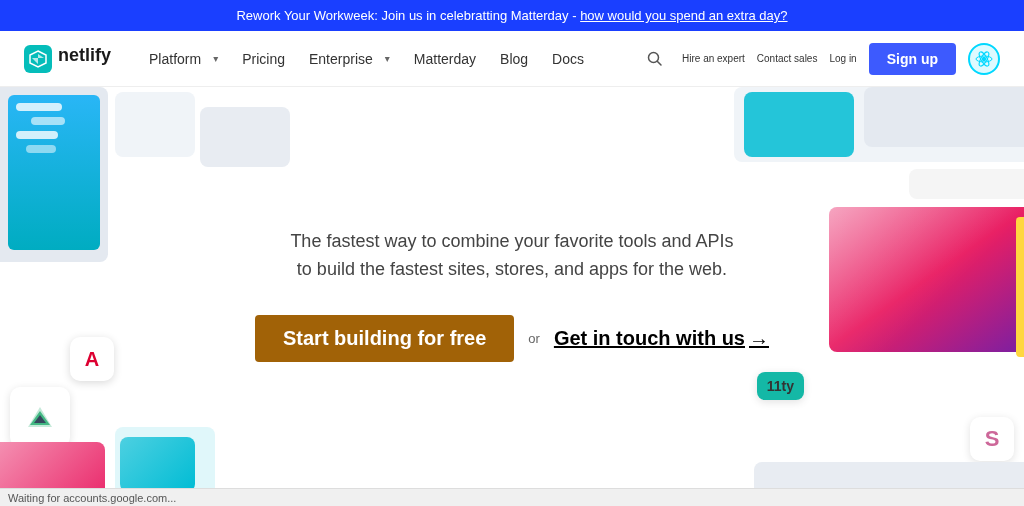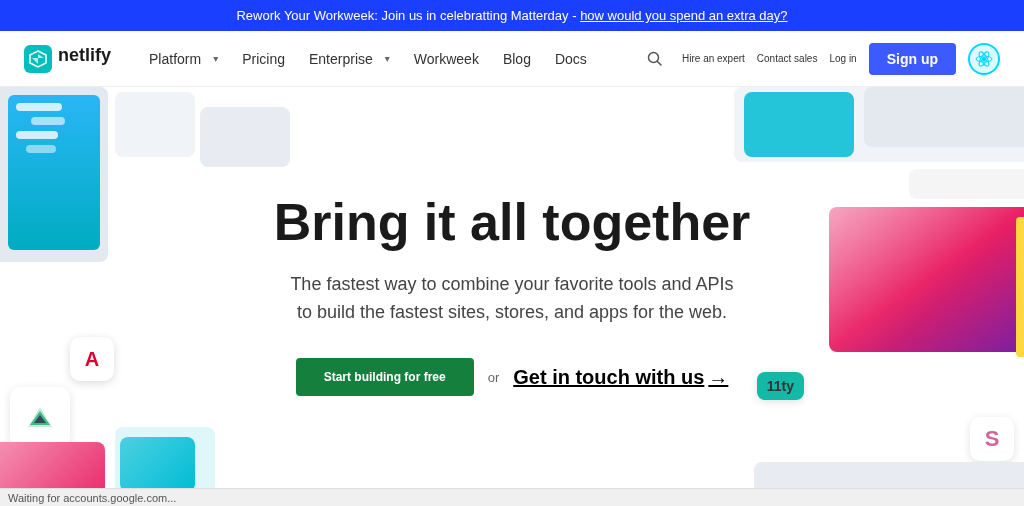--- a/index.html
+++ b/index.html
@@ -172,26 +172,26 @@
       line-height: 1.55;
       margin-bottom: 32px;
     }
     .hero-cta {
       display: flex;
       align-items: center;
       justify-content: center;
       gap: 14px;
     }
     .btn-primary {
-      background: #15803d;
+      background: #a16207;
       color: #fff;
       border: none;
       border-radius: 4px;
       padding: 12px 28px;
-      font-size: 12px;
+      font-size: 20px;
       font-weight: 600;
       cursor: pointer;
     }
     .cta-or {
       font-size: 13px; color: #666;
     }
     .cta-link {
       font-size: 20px; color: #000000; font-weight: 700;
       text-decoration: underline; cursor: pointer;
     }
@@ -234,21 +234,21 @@
       <span class="chevron">▾</span>
     </a>
     <a class="nav-link" href="#">
       <span>Pricing</span>
     </a>
     <a class="nav-link" href="#">
       <span>Enterprise</span>
       <span class="chevron">▾</span>
     </a>
     <a class="nav-link" href="#">
-      <span>Workweek</span>
+      <span>Matterday</span>
     </a>
     <a class="nav-link" href="#">
       <span>Blog</span>
     </a>
     <a class="nav-link" href="#">
       <span>Docs</span>
     </a>
   </div>
   <div class="nav-right">
     <button class="search-icon-btn">
@@ -324,21 +324,20 @@
 
     <div class="s-badge">
       <span>S</span>
     </div>
 
     <div style="position:absolute;right:0;top:82px;width:115px;height:30px;background:#f5f5f5;border-radius:8px 0 0 8px;"></div>
     <div style="position:absolute;right:0;top:375px;width:270px;height:55px;background:#e8ecf2;border-radius:8px 0 0 8px;"></div>
   </div>
 
   <div class="hero-content">
-    <h1 class="hero-title">Bring it all together</h1>
     <p class="hero-subtitle">The fastest way to combine your favorite tools and APIs<br>to build the fastest sites, stores, and apps for the web.</p>
     <div class="hero-cta">
       <button class="btn-primary">Start building for free</button>
       <span class="cta-or">or</span>
       <a class="cta-link" href="#">
         <span>Get in touch with us</span><span class="cta-arrow">→</span>
       </a>
     </div>
   </div>
 

